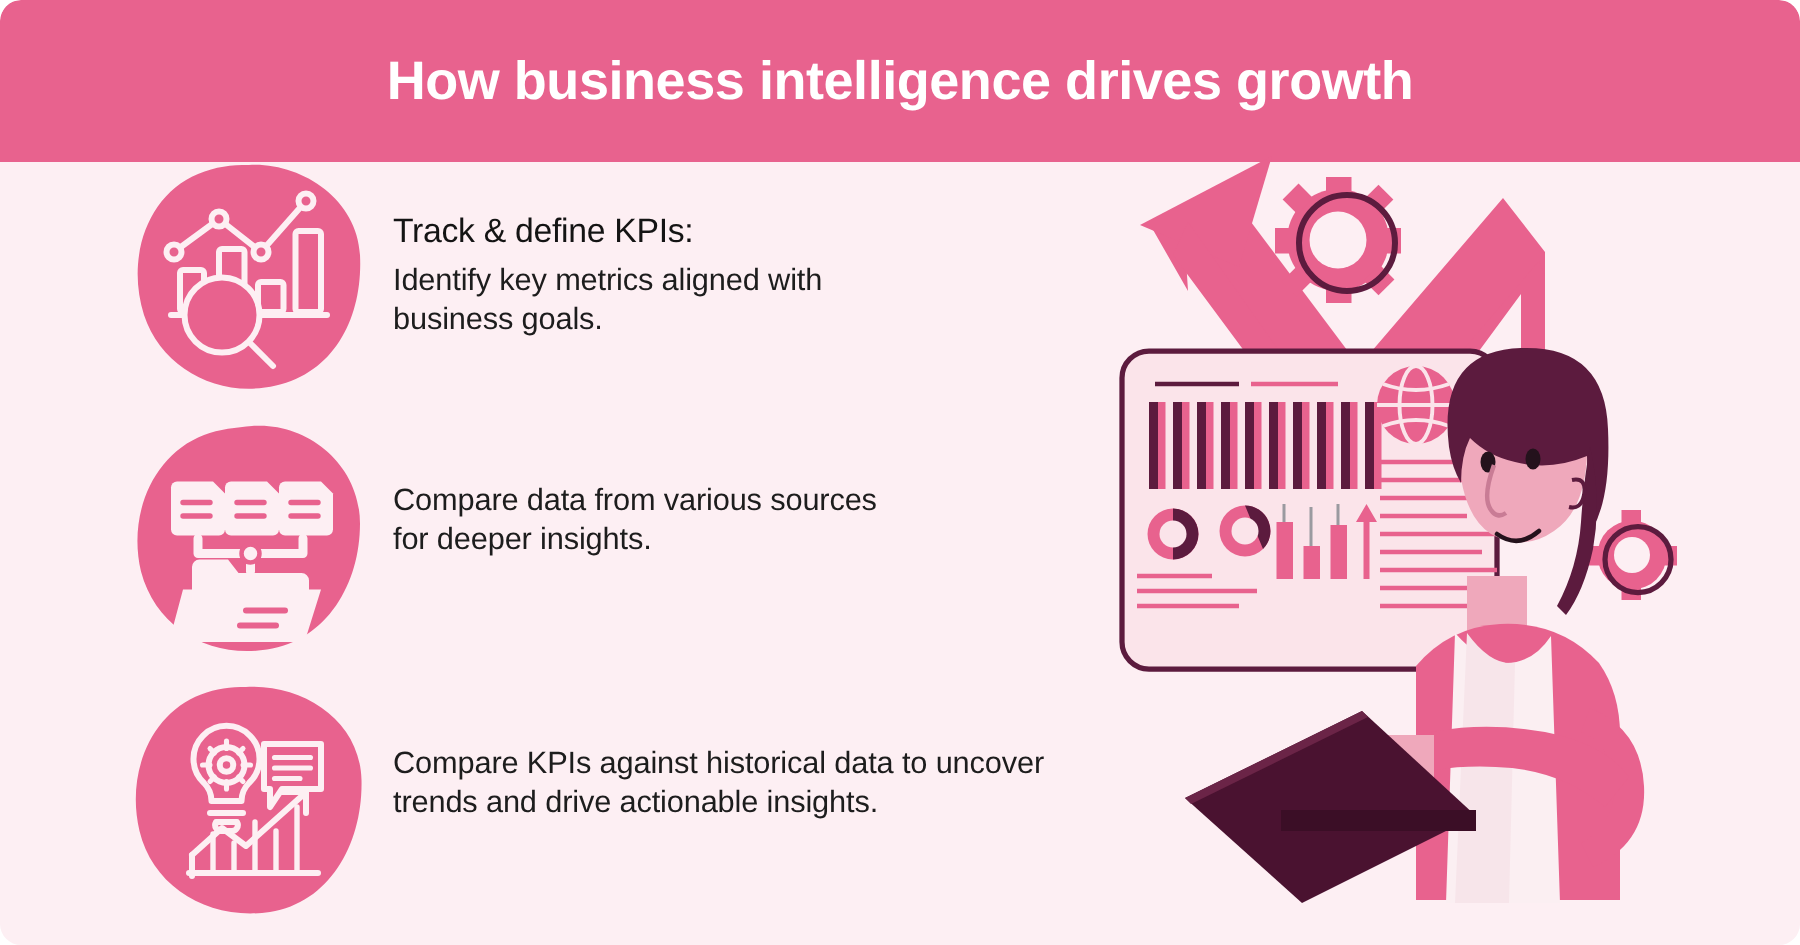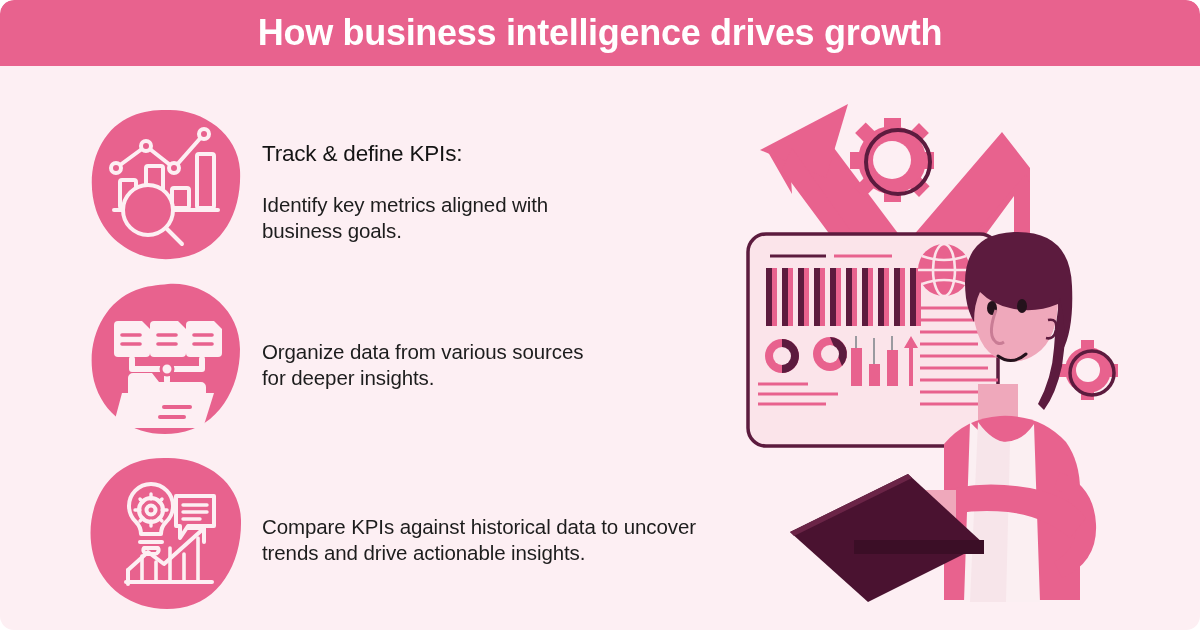--- a/index.html
+++ b/index.html
@@ -13,21 +13,21 @@
     position: relative;
     width: 1200px; height: 630px;
     background: #FDEFF3;
     border-radius: 14px;
     overflow: hidden;
   }
   
   .banner {
     position: absolute;
     left: 0; top: 0;
-    width: 1200px; height: 66px;
+    width: 1200px; height: 108px;
     background: #E8628E;
     border-top-left-radius: 14px;
     border-top-right-radius: 14px;
     display: flex;
     align-items: center;
     justify-content: center;
   }
   .banner-title {
     color: #ffffff;
     font-size: 36px;
@@ -61,21 +61,21 @@
   }
   .step-title {
     font-size: 22.5px;
     font-weight: normal;
     color: #141414;
     letter-spacing: -0.2px;
     line-height: 1.25;
     white-space: nowrap;
   }
   .step-desc {
-    margin-top: 24px;
+    margin-top: 6px;
     font-size: 20.5px;
     color: #1d1d1d;
     line-height: 1.28;
     letter-spacing: -0.1px;
     white-space: pre-line;
   }
   
   .illus {
     position: absolute;
     right: 0; top: 92px;
@@ -154,21 +154,21 @@
             <path d="M40 92 h24 l7 9 h42 a5 5 0 0 1 5 5 v8 h-78 v-17 a5 5 0 0 1 5 -5 z"></path>
             <path d="M34 112 h92 l-10 32 a4 4 0 0 1 -4 3 h-82 a4 4 0 0 1 -4 -5 z"></path>
           </g>
           <g stroke="#E8628E" stroke-width="4" stroke-linecap="round">
             <line x1="76" y1="126" x2="102" y2="126"></line>
             <line x1="72" y1="136" x2="96" y2="136"></line>
           </g>
         </svg>
       </div>
       <div class="step-text">
-        <div class="step-desc">Organize data from various sources
+        <div class="step-desc">Compare data from various sources
 for deeper insights.</div>
       </div>
     </div>
 
     <div class="step">
       <div class="blob">
         <svg viewBox="0 0 156 156">
           <path d="M76 2 C114 0 152 24 153 64 C154 106 132 146 92 152 C52 158 14 136 5 98 C-4 60 12 20 46 7 C56 3 66 2 76 2 Z" fill="#E8628E"></path>
           <g stroke="#FDEFF3" stroke-width="4" fill="none" stroke-linecap="round" stroke-linejoin="round">
 

